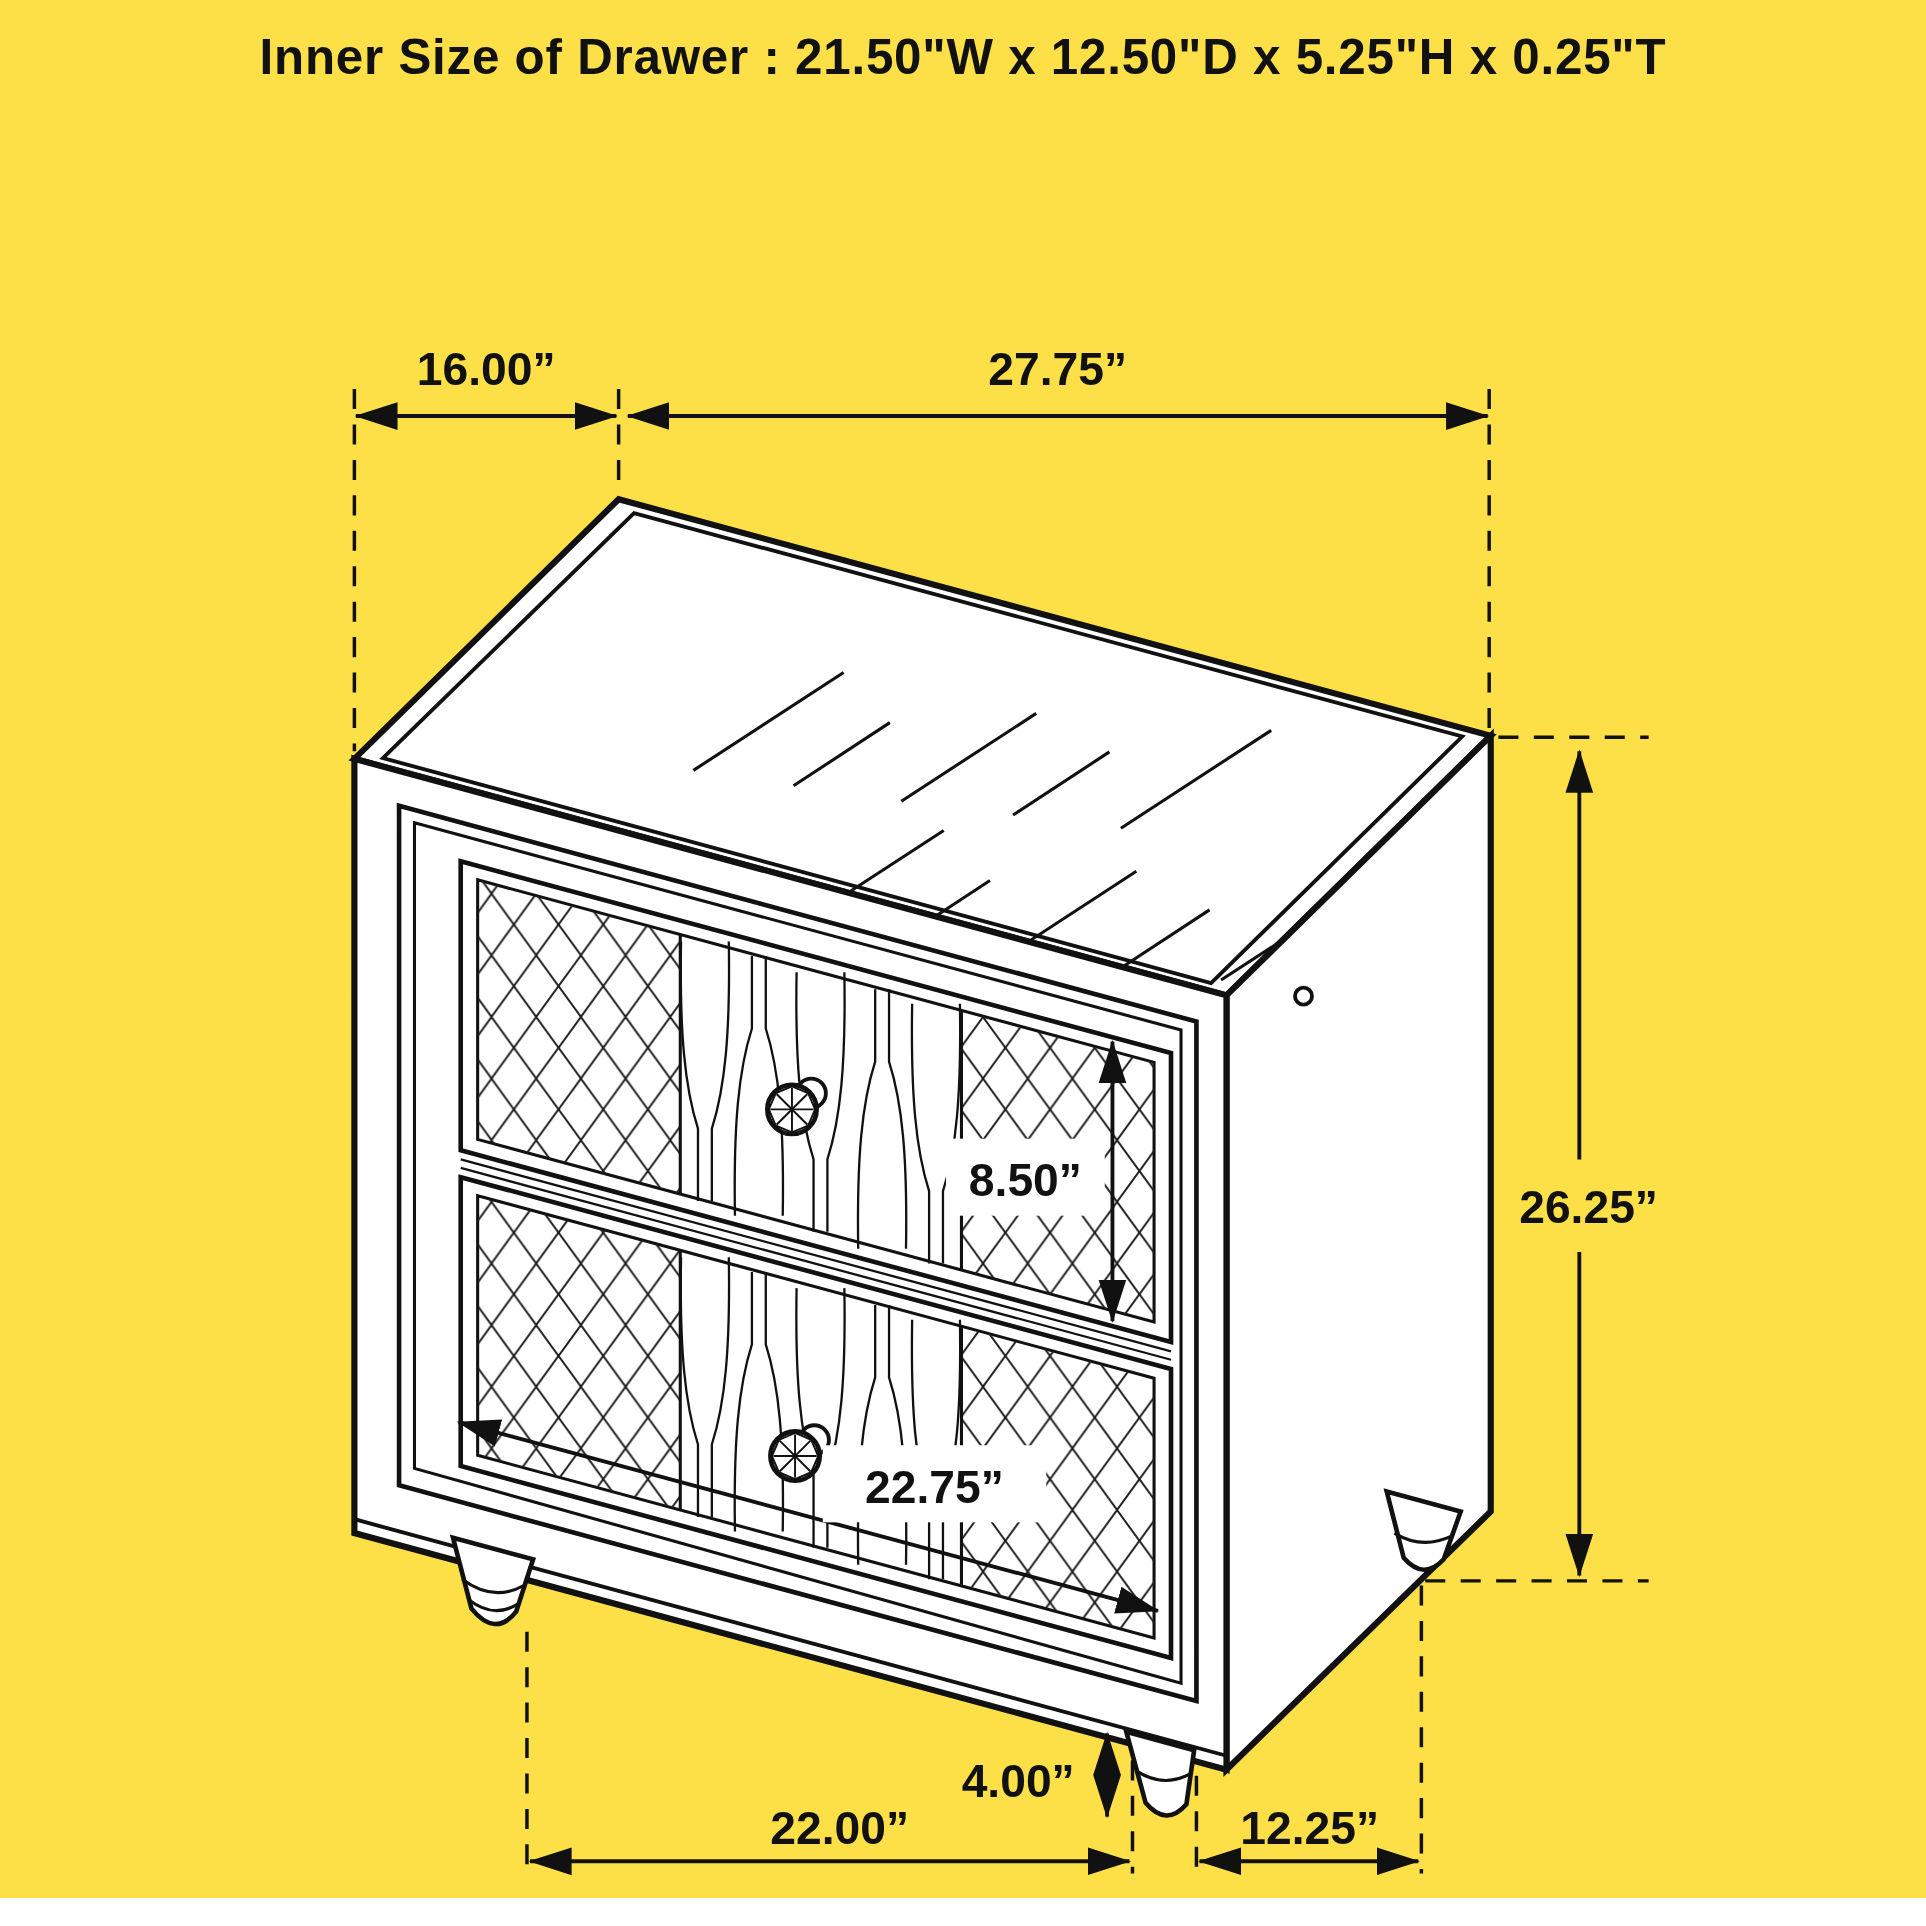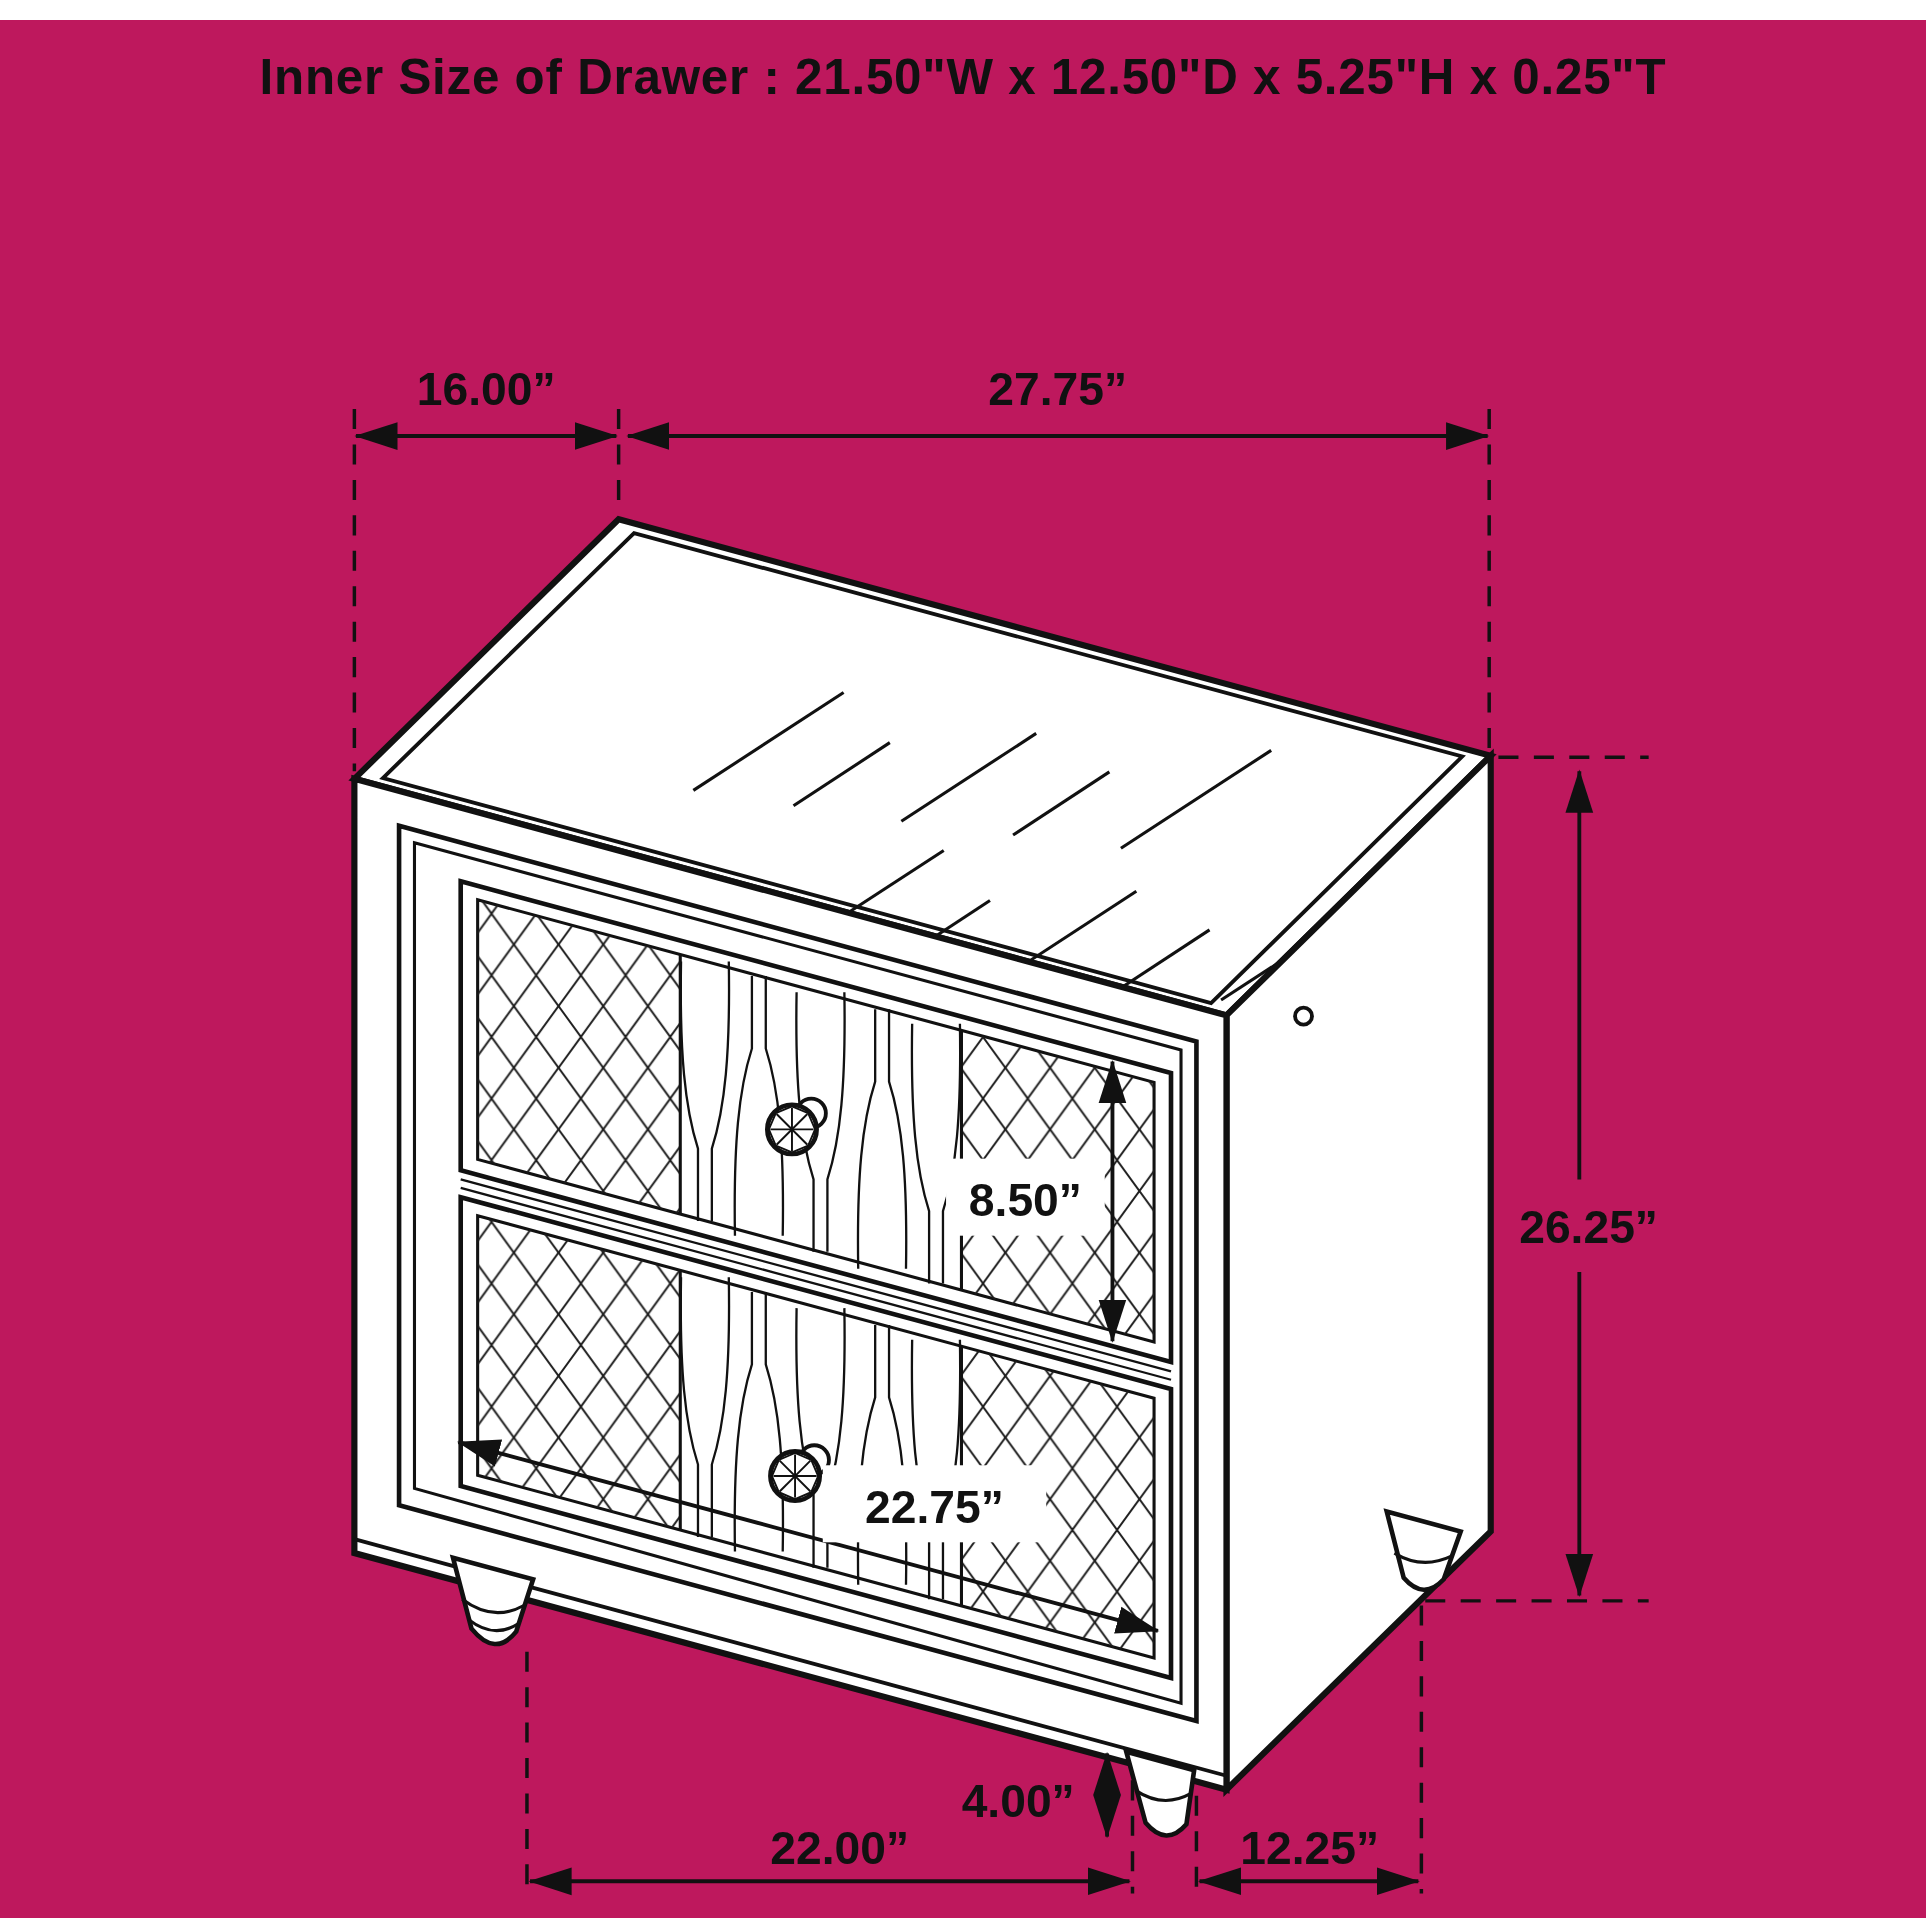--- a/index.html
+++ b/index.html
@@ -1,17 +1,17 @@
 <!DOCTYPE html>
 <html style="font-size:12.3px"><head>
 <meta charset="utf-8">
 <style>
   html,body{margin:0;padding:0;background:#ffffff;}
-  .canvas{position:relative;width:1926px;height:1898px;background:#be185d;overflow:hidden;
-          font-family:"Liberation Sans", sans-serif;margin-top:20px;}
+  .canvas{position:relative;width:1926px;height:1898px;background:#fde047;overflow:hidden;
+          font-family:"Liberation Sans", sans-serif;}
   svg{position:absolute;left:0;top:0;}
   svg text{font-family:"Liberation Sans", sans-serif;font-weight:bold;fill:#111;}
   .title-text{font-size:64px;letter-spacing:1px;}
   .dim-text{font-size:60px;}
   .edge{stroke:#111;fill:none;}
   .w8{stroke-width:8;} .w6{stroke-width:6;} .w5{stroke-width:5;} .w4{stroke-width:4;}
   .w3{stroke-width:3;} .w25{stroke-width:2.5;}
   .dashed{stroke:#111;stroke-width:4.5;fill:none;stroke-dasharray:26 20;}
   .dim{stroke:#111;stroke-width:5;fill:none;}
   .whitefill{fill:#ffffff;}

